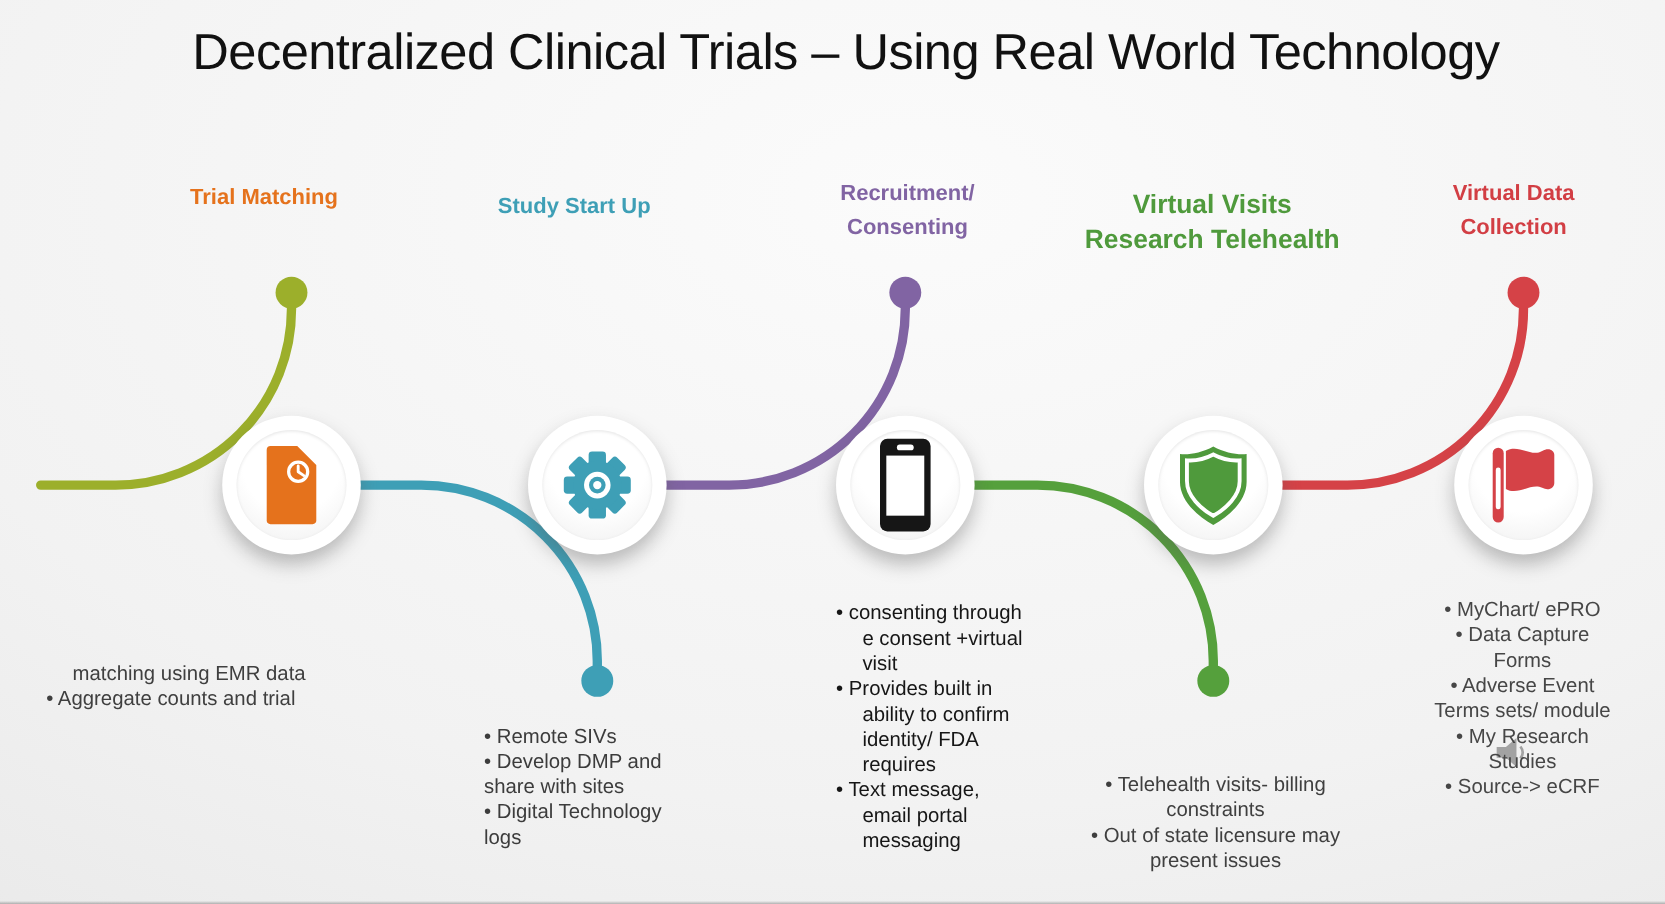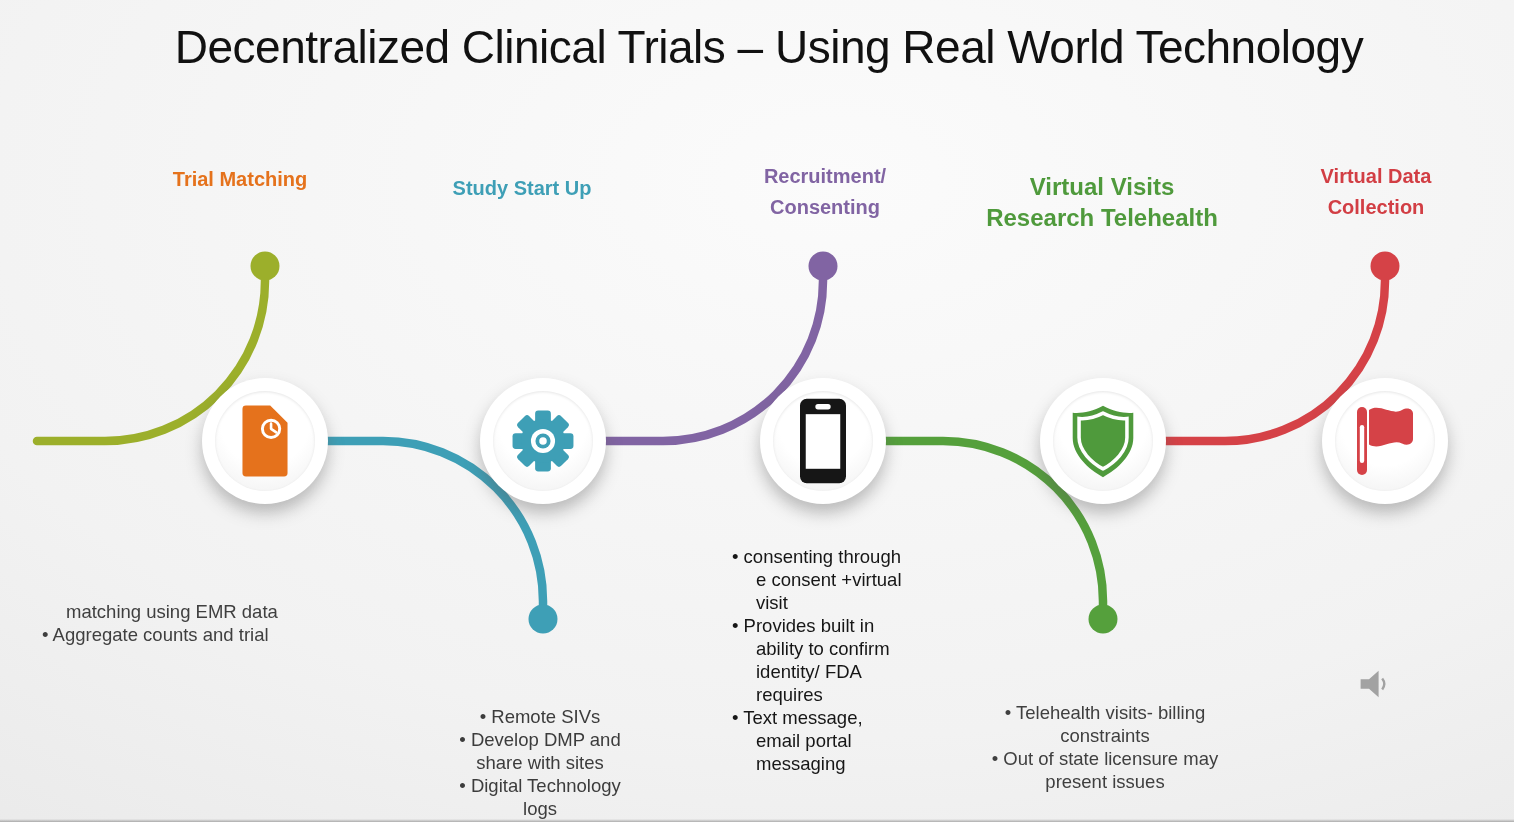--- a/index.html
+++ b/index.html
@@ -21,22 +21,22 @@
     text-align:center;white-space:pre-line;}
   #hd0{left:120px;top:164px;width:240px;}
   #hd1{left:402px;top:173px;width:240px;}
   #hd2{left:705px;top:161px;width:240px;}
   #hd3{left:966px;top:171px;width:272px;font-size:24px;}
   #hd4{left:1256px;top:161px;width:240px;}
   .notes{position:absolute;z-index:3;font-size:18.5px;line-height:23px;color:#3f3f3f;}
   .notes .ln{display:block;}
   .notes .cont{padding-left:24px;}
   #ns0{left:42px;top:600px;width:292px;text-align:left;}
-  #ns1{left:420px;top:657px;width:240px;text-align:center;margin-top:48px;}
-  #ns2{left:732px;top:545px;width:214px;text-align:left;}
+  #ns1{left:440px;top:657px;width:240px;}
+  #ns2{left:760px;top:545px;width:214px;text-align:left;}
   #ns3{left:952px;top:701px;width:306px;text-align:center;}
   #ns4{left:1276px;top:542px;width:216px;text-align:center;}
   .speaker{position:absolute;left:1356px;top:666px;width:38px;height:36px;z-index:2;opacity:.8;}
   .bottom-edge{position:absolute;left:0;bottom:0;width:100%;height:3px;z-index:4;
     background:linear-gradient(to bottom, rgba(0,0,0,0), rgba(0,0,0,.28));}
 </style>
 </head>
 <body>
 
 <div class="slide">
@@ -150,20 +150,30 @@
     <span class="ln cont">messaging</span>
   </div>
 
   <div class="notes" id="ns3" style="color: rgb(63, 63, 63);">
     <span class="ln">•  Telehealth visits- billing</span>
     <span class="ln">constraints</span>
     <span class="ln">•  Out of state licensure may</span>
     <span class="ln">present issues</span>
   </div>
 
+  <div class="notes" id="ns4" style="color: rgb(70, 70, 70);">
+    <span class="ln">•  MyChart/ ePRO</span>
+    <span class="ln">•  Data Capture</span>
+    <span class="ln">Forms</span>
+    <span class="ln">•  Adverse Event</span>
+    <span class="ln">Terms sets/ module</span>
+    <span class="ln">•  My Research</span>
+    <span class="ln">Studies</span>
+    <span class="ln">•  Source-&gt; eCRF</span>
+  </div>
 
   <svg class="speaker" viewBox="-15 -15 30 30">
     <path d="M-12,-4 L-5,-4 L3,-11 L3,11 L-5,4 L-12,4 Z" fill="#8F8F8F"></path>
     <path d="M6,-4.5 Q9.5,0 6,4.5" fill="none" stroke-width="2" stroke="#8F8F8F"></path>
   </svg>
 
   <div class="bottom-edge"></div>
 
 </div>
 

